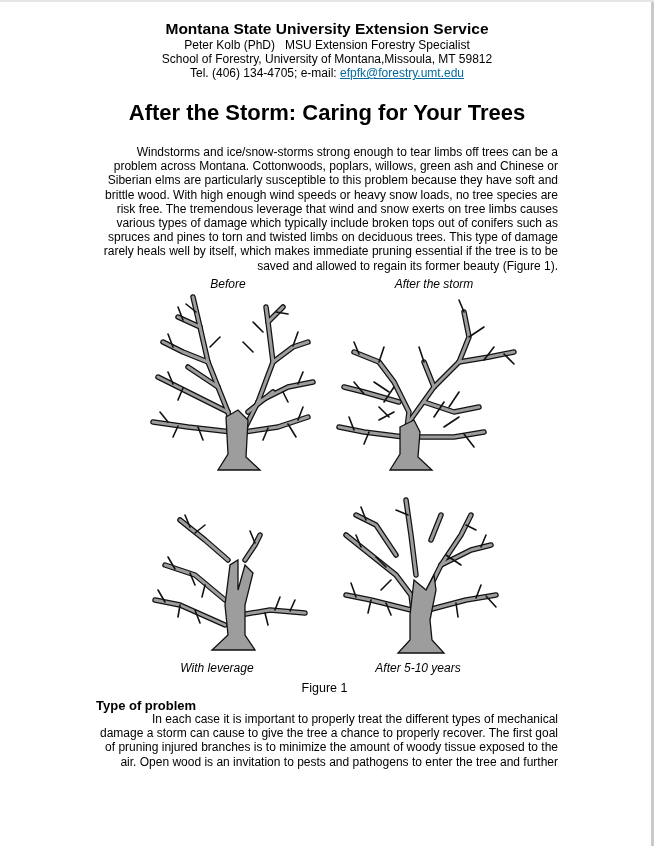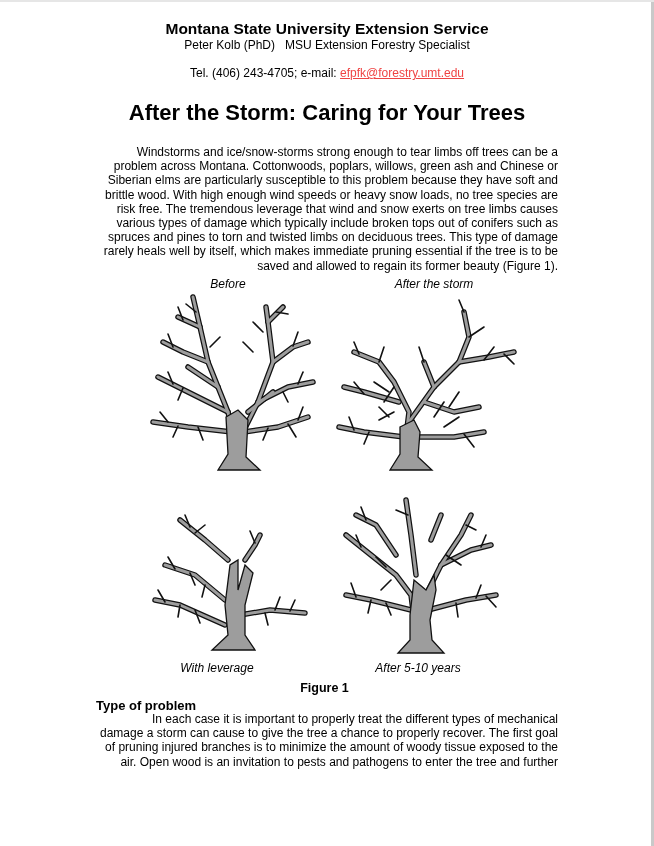--- a/index.html
+++ b/index.html
@@ -5,45 +5,46 @@
   html, body { margin:0; padding:0; background:#fff; }
   body { width:654px; height:846px; position:relative; overflow:hidden;
          font-family:"Liberation Sans", sans-serif; color:#000; }
   .page { position:absolute; left:0; top:0; width:651px; height:846px; background:#fff;
           border-right:3px solid #c9c9c9; }
   .topline { position:absolute; left:0; top:0; width:654px; height:2px; background:#e6e6e6; }
   .hdr { position:absolute; left:0; width:654px; text-align:center; }
   .org { top:20px; font-size:15.5px; font-weight:bold; }
   .hline { font-size:12px; line-height:14px; }
   .l1 { top:38px; } .l2 { top:52px; } .l3 { top:66px; }
-  .link { color:#ef4444; text-decoration:underline; }
+  .link { color:#0369a1; text-decoration:underline; }
   .title { top:100px; font-size:22px; font-weight:bold; }
   .para { position:absolute; left:96px; width:462px; font-size:12px; line-height:14.2px;
           white-space:nowrap; }
   .para div { height:14.2px;text-align:right; }
   .indent { padding-left:40px; }
   .cap { position:absolute; font-size:12px; font-style:italic; text-align:center; width:160px; }
   .figcap { position:absolute; left:0; width:649px; top:681px; text-align:center;
-            font-size:12.5px; font-weight:bold; }
+            font-size:12.5px; font-weight:normal; }
   .sechead { position:absolute; left:96px; top:698px; font-size:13px; font-weight:bold; }
   svg.tree { position:absolute; }
   .trunk { fill:#9d9d9d; stroke:#111; stroke-width:1.3; }
   .br { fill:none; stroke:#111; stroke-linecap:round; stroke-linejoin:round; }
   .bri { fill:none; stroke:#9d9d9d; stroke-linecap:round; stroke-linejoin:round; }
 </style>
 </head>
 <body>
 
 <div class="page">
   <div class="topline"></div>
 
   <div class="hdr org">Montana State University Extension Service</div>
   <div class="hdr hline l1" style="white-space:pre">Peter Kolb (PhD)   MSU Extension Forestry Specialist</div>
+  <div class="hdr hline l2">School of Forestry, University of Montana,Missoula, MT 59812</div>
   <div class="hdr hline l3">
-    <span style="white-space:pre">Tel. (406) 243-4705; e-mail: </span><span class="link">efpfk@forestry.umt.edu</span>
+    <span style="white-space:pre">Tel. (406) 134-4705; e-mail: </span><span class="link">efpfk@forestry.umt.edu</span>
   </div>
 
   <div class="hdr title">After the Storm: Caring for Your Trees</div>
 
   <div class="para" style="top:145px;">
     <div class="indent">Windstorms and ice/snow-storms strong enough to tear limbs off trees can be a</div>
     <div>problem across Montana.  Cottonwoods, poplars, willows, green ash and Chinese or</div>
     <div>Siberian elms are particularly susceptible to this problem because they have soft and</div>
     <div>brittle wood.  With high enough wind speeds or heavy snow loads, no tree species are</div>
     <div>risk free.  The tremendous leverage that wind and snow exerts on tree limbs causes</div>

